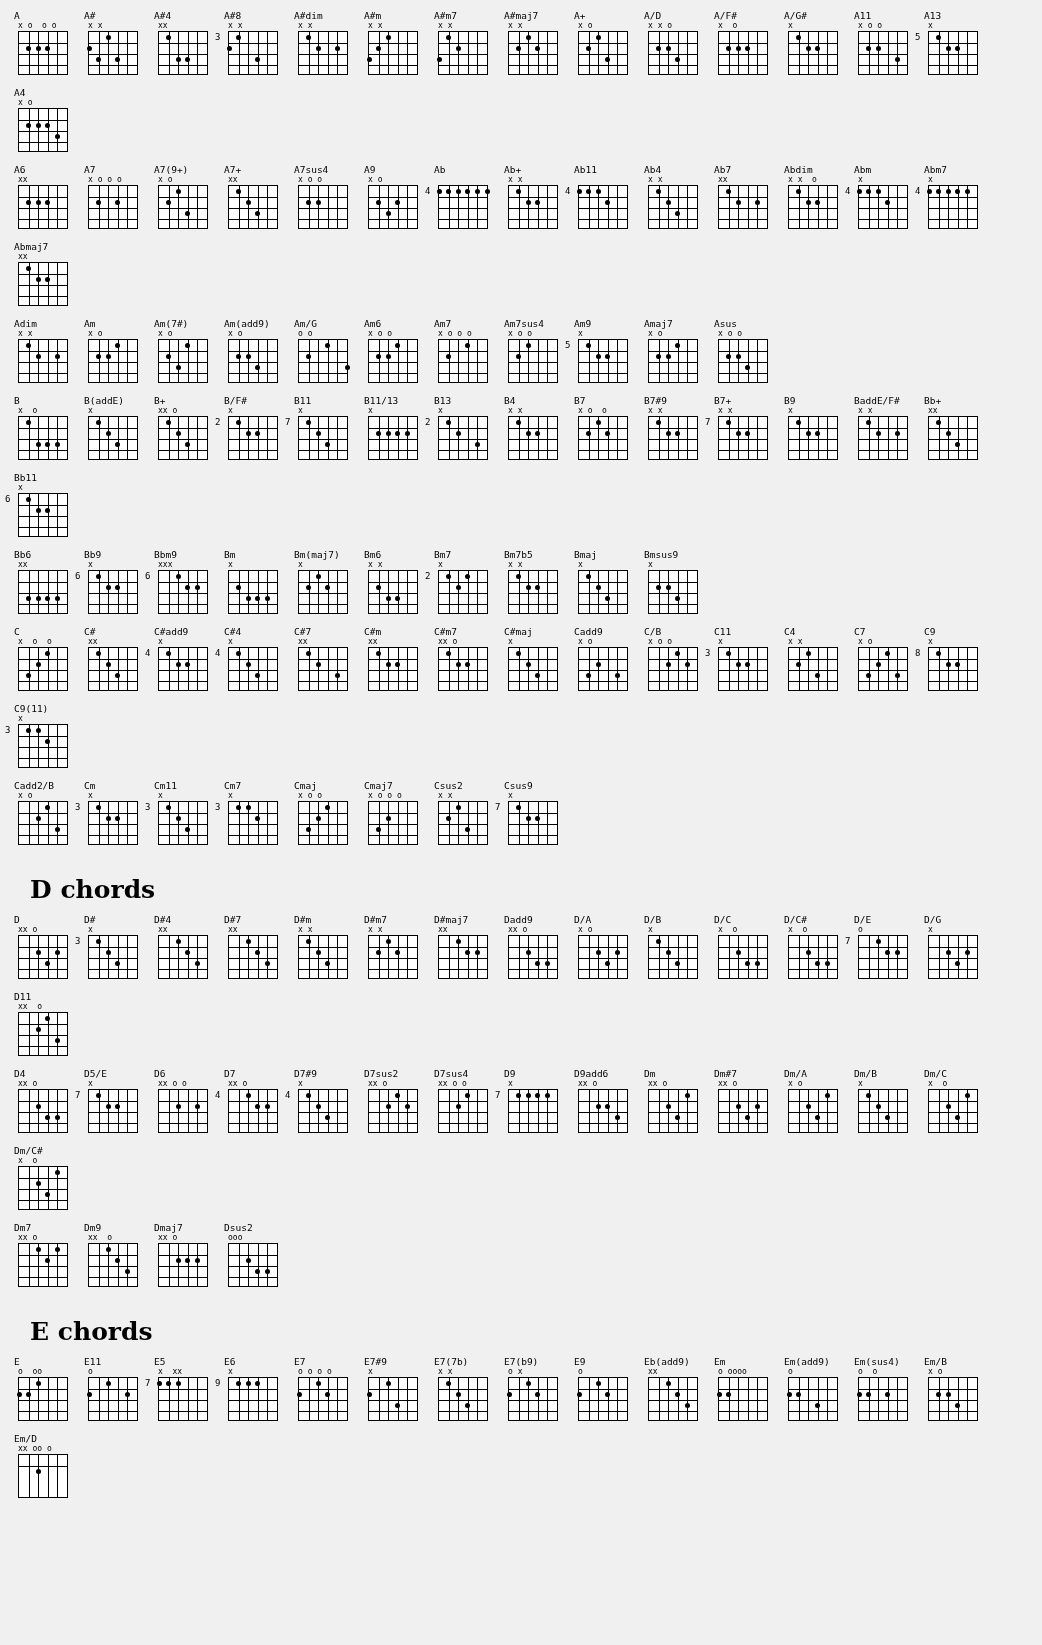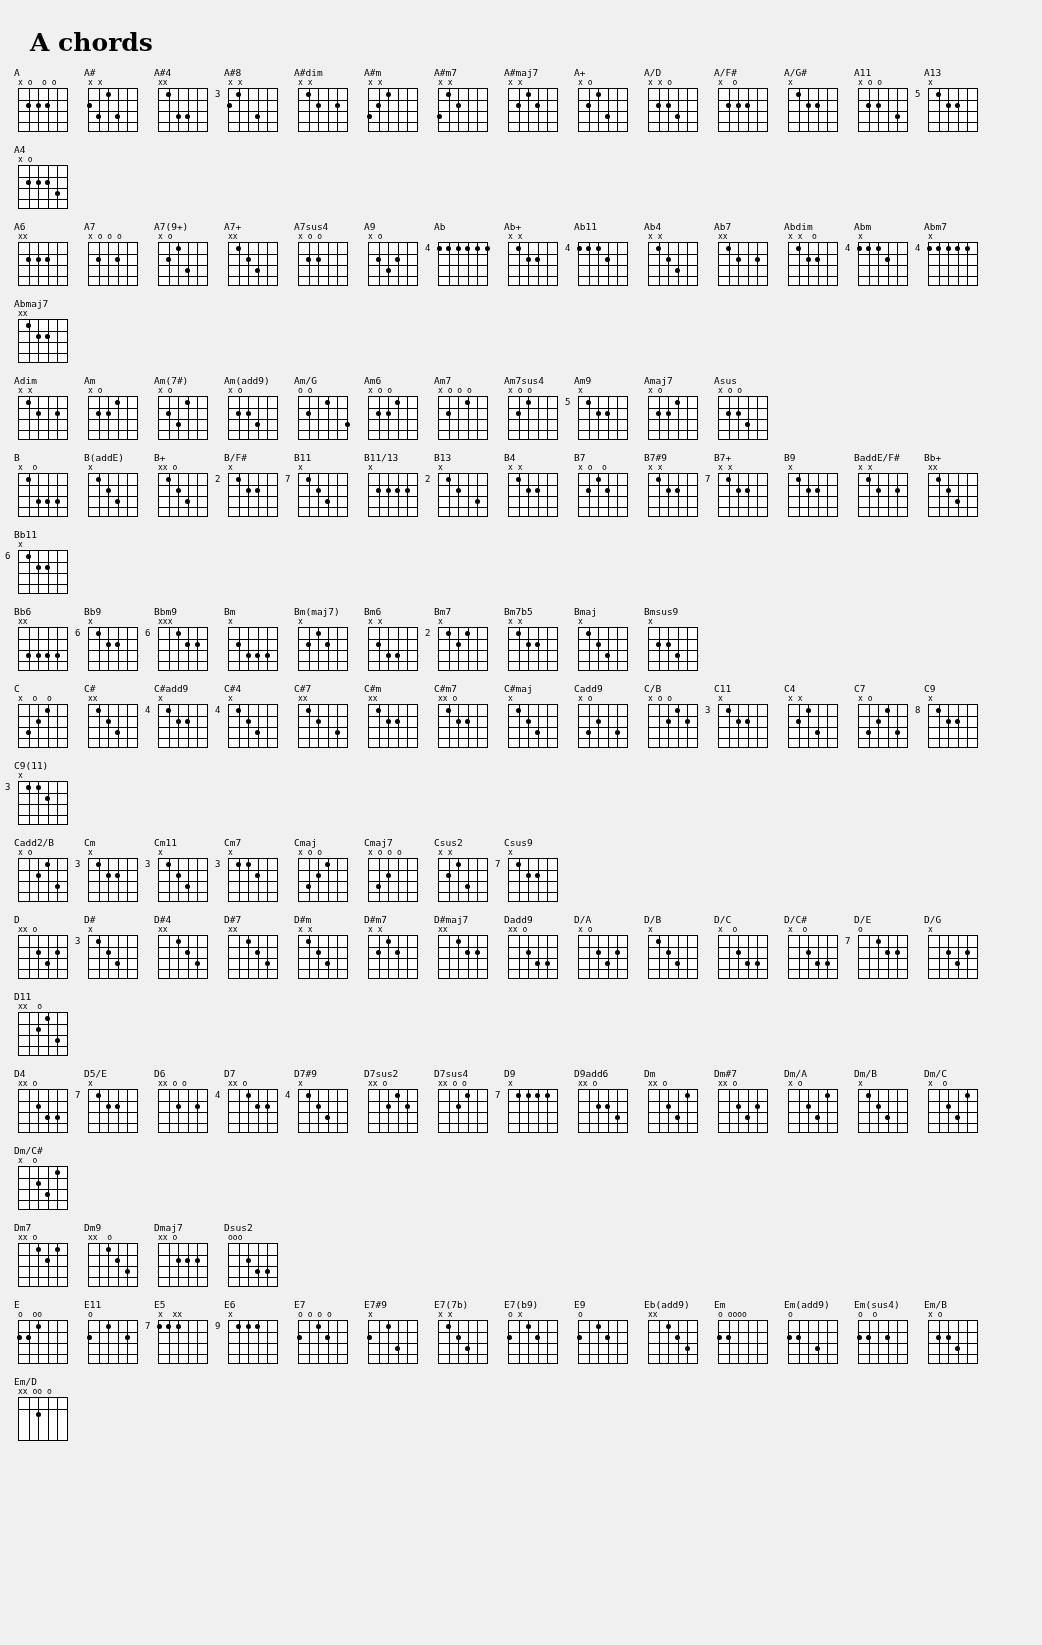--- a/index.html
+++ b/index.html
@@ -68,21 +68,20 @@
     position:absolute;
     width:5px;height:5px;
     background:#000;
     border-radius:50%;
   }
 </style>
 </head>
 <body>
 
 <div class="page" id="page">
-    <div class="section-title">A chords</div>
     <div class="grid">
       <div class="chord">
         <div class="name">A</div>
         <div class="openrow">x o  o o</div>
         <div class="diagwrap">
           <div class="diagram">
             <div class="v" style="left: 9.6px;"></div>
             <div class="v" style="left: 19.2px;"></div>
             <div class="v" style="left: 28.8px;"></div>
             <div class="v" style="left: 38.4px;"></div>
@@ -1718,20 +1717,21 @@
             <div class="h" style="top: 11px;"></div>
             <div class="h" style="top: 22px;"></div>
             <div class="h" style="top: 33px;"></div>
             <div class="dot" style="top: 3px; left: 7.1px;"></div>
             <div class="dot" style="top: 14px; left: 16.7px;"></div>
             <div class="dot" style="top: 14px; left: 26.3px;"></div>
           </div>
         </div>
       </div>
     </div>
+    <div class="section-title">D chords</div>
     <div class="grid">
       <div class="chord">
         <div class="name">D</div>
         <div class="openrow">xx o</div>
         <div class="diagwrap">
           <div class="diagram">
             <div class="v" style="left: 9.6px;"></div>
             <div class="v" style="left: 19.2px;"></div>
             <div class="v" style="left: 28.8px;"></div>
             <div class="v" style="left: 38.4px;"></div>
@@ -2341,20 +2341,21 @@
             <div class="h" style="top: 11px;"></div>
             <div class="h" style="top: 22px;"></div>
             <div class="h" style="top: 33px;"></div>
             <div class="dot" style="top: 14px; left: 16.7px;"></div>
             <div class="dot" style="top: 25px; left: 26.3px;"></div>
             <div class="dot" style="top: 25px; left: 35.9px;"></div>
           </div>
         </div>
       </div>
     </div>
+    <div class="section-title">E chords</div>
     <div class="grid">
       <div class="chord">
         <div class="name">E</div>
         <div class="openrow">o  oo</div>
         <div class="diagwrap">
           <div class="diagram">
             <div class="v" style="left: 9.6px;"></div>
             <div class="v" style="left: 19.2px;"></div>
             <div class="v" style="left: 28.8px;"></div>
             <div class="v" style="left: 38.4px;"></div>

